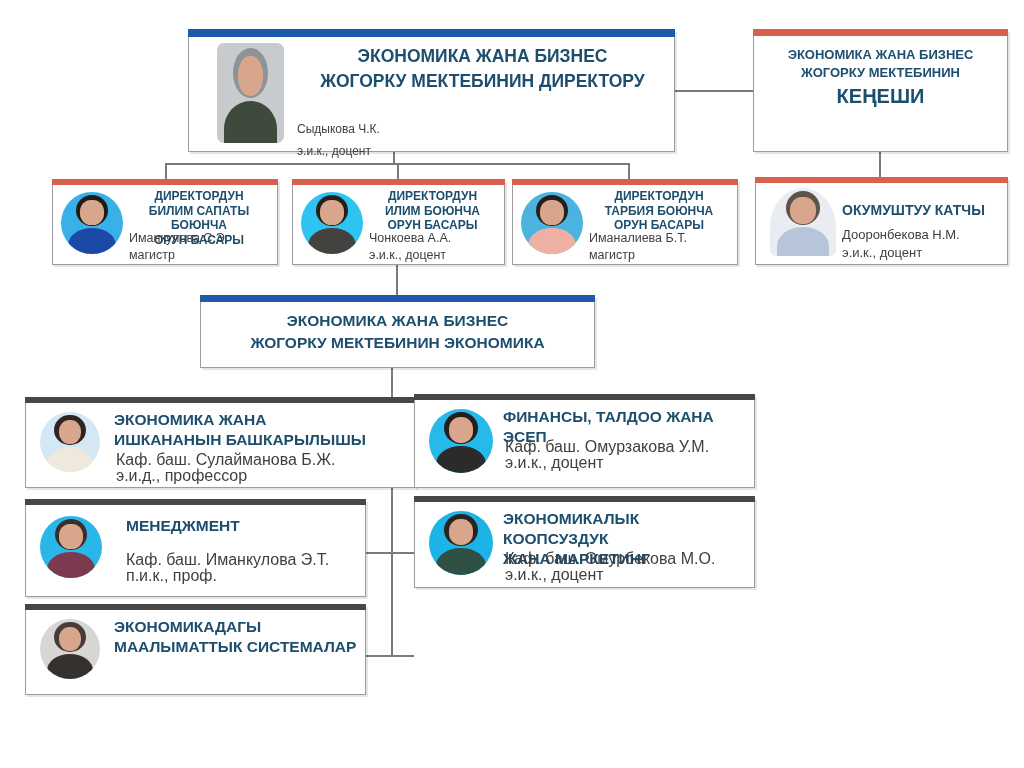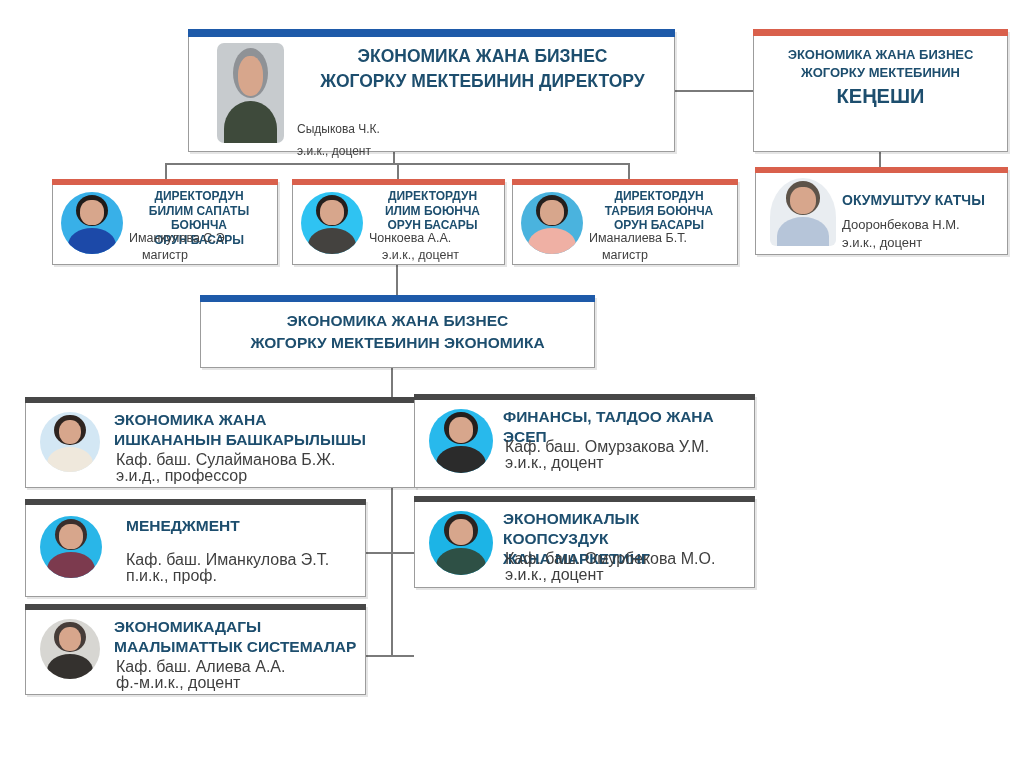--- a/index.html
+++ b/index.html
@@ -27,21 +27,21 @@
   .avatar .torso{position:absolute;left:11%;top:58%;width:78%;height:56%;border-radius:50% 50% 0 0;}
   
   .dir-title{position:absolute;left:110px;right:8px;top:14px;text-align:center;font-size:17.5px;line-height:25px;}
   .dir-name{position:absolute;left:108px;top:88px;font-size:12px;line-height:22px;}
   
   .cou-sub{position:absolute;left:4px;right:4px;top:16px;text-align:center;font-size:13px;line-height:18px;}
   .cou-title{position:absolute;left:4px;right:4px;top:52px;text-align:center;font-size:20px;line-height:29px;}
   
   .dep-title{position:absolute;left:72px;right:4px;top:9px;text-align:center;font-size:12px;line-height:14.5px;}
   .dep-name{position:absolute;left:76px;top:51px;font-size:12.5px;line-height:15px;}
-  .dep-degree{position:absolute;left:76px;top:68px;font-size:12.5px;line-height:15px;margin-left:13px;}
+  .dep-degree{position:absolute;left:76px;top:68px;font-size:12.5px;line-height:15px;}
   
   .sec-title{position:absolute;left:86px;top:24px;font-size:14px;}
   .sec-name{position:absolute;left:86px;top:48px;font-size:13px;line-height:18px;}
   
   .kaf-title{position:absolute;left:4px;right:4px;top:14px;text-align:center;font-size:15.5px;line-height:22px;}
   
   .dpt-title{position:absolute;left:88px;right:6px;top:12px;font-size:15.5px;line-height:20px;}
   .dpt-name{position:absolute;left:90px;top:54px;font-size:16px;line-height:16px;}
   .dpt-name.single{top:44px;}
 </style>
@@ -132,21 +132,21 @@
     </div>
     <div class="dep-title heading">
       <div>ДИРЕКТОРДУН</div>
       <div>ТАРБИЯ БОЮНЧА</div>
       <div>ОРУН БАСАРЫ</div>
     </div>
     <div class="dep-name bodytext">Иманалиева Б.Т.</div>
     <div class="dep-degree bodytext">магистр</div>
   </div>
 
-  <div class="node" style="left:755px;top:168px;width:253px;height:87px;border-top-width:0;">
+  <div class="node" style="left:755px;top:178px;width:253px;height:87px;border-top-width:0;">
     <div class="bar red" style="height:6px;"></div>
     <div class="avatar arch" style="left: 14px; top: 10px; width: 66px; height: 68px; background: rgb(233, 237, 241);">
       <div class="hair" style="background: rgb(93, 83, 73);"></div>
       <div class="head"></div>
       <div class="torso" style="background: rgb(182, 197, 217);"></div>
     </div>
     <div class="sec-title heading">ОКУМУШТУУ КАТЧЫ</div>
     <div class="sec-name bodytext">
       <div>Дооронбекова Н.М.</div>
       <div>э.и.к., доцент</div>
@@ -199,24 +199,20 @@
     <div class="bar dark"></div>
     <div class="avatar circle" style="left: 14px; top: 14px; width: 60px; height: 60px; background: rgb(215, 214, 210);">
       <div class="hair" style="background: rgb(70, 60, 56);"></div>
       <div class="head"></div>
       <div class="torso" style="background: rgb(52, 49, 46);"></div>
     </div>
     <div class="dpt-title heading">
       <div>ЭКОНОМИКАДАГЫ</div>
       <div>МААЛЫМАТТЫК СИСТЕМАЛАР</div>
     </div>
-    <div class="dpt-name bodytext">
-      <div>Каф. баш.  Алиева А.А.</div>
-      <div>ф.-м.и.к., доцент</div>
-    </div>
   </div>
 
   <div class="node" style="left:414px;top:395px;width:341px;height:93px;border-top-width:0;">
     <div class="bar dark"></div>
     <div class="avatar circle" style="left: 14px; top: 14px; width: 64px; height: 64px; background: rgb(40, 185, 236);">
       <div class="hair" style="background: rgb(36, 31, 29);"></div>
       <div class="head"></div>
       <div class="torso" style="background: rgb(43, 43, 43);"></div>
     </div>
     <div class="dpt-title heading">

